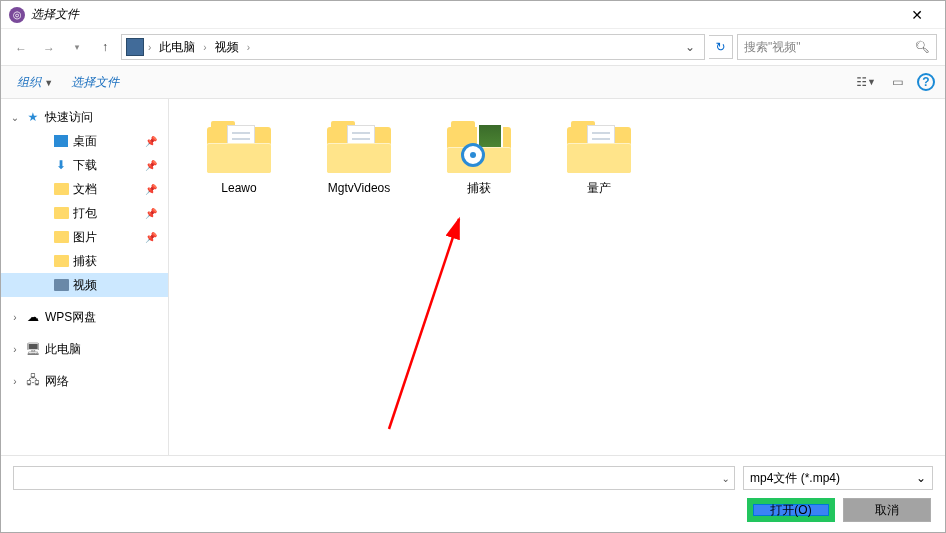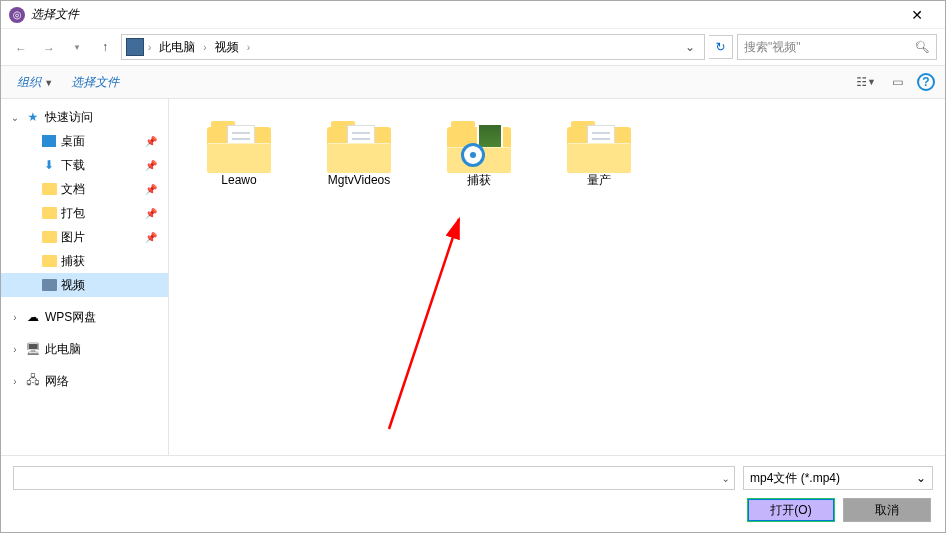--- a/index.html
+++ b/index.html
@@ -30,21 +30,21 @@
 .tb-icon.help { color: #1a8ad6; border: 2px solid #1a8ad6; border-radius: 50%; width: 18px; height: 18px; font-weight: bold; }
 
 .body-area { display: flex; height: 356px; }
 .sidebar { width: 168px; border-right: 1px solid #e5e5e5; padding: 6px 0; overflow-y: auto; }
 .tree-item { display: flex; align-items: center; height: 24px; padding-left: 8px; cursor: pointer; gap: 4px; }
 .tree-item.selected { background: #cce8ff; }
 .tree-item .exp { width: 12px; color: #666; font-size: 10px; display: inline-block; text-align: center; }
 .tree-item .ico { width: 16px; height: 16px; display: flex; align-items: center; justify-content: center; font-size: 12px; }
 .tree-item .lbl { white-space: nowrap; }
 .tree-item .pin { margin-left: auto; margin-right: 10px; color: #888; font-size: 10px; }
-.indent1 { padding-left: 24px; }
+.indent1 { padding-left: 36px; }
 .ico-star { color: #2a8bd6; }
 .ico-desktop { background: #2a8bd6; width: 14px; height: 12px; }
 .ico-down { color: #2a8bd6; }
 .ico-folder { background: #ffd96a; width: 15px; height: 12px; border-radius: 1px; }
 .ico-pc { color: #555; }
 .ico-net { color: #555; }
 
 .content { flex: 1; padding: 16px 10px; display: flex; flex-wrap: wrap; align-content: flex-start; gap: 0; position: relative; }
 .file-item { width: 120px; height: 110px; display: flex; flex-direction: column; align-items: center; text-align: center; cursor: pointer; padding-top: 6px; }
 .folder-icon { width: 64px; height: 52px; position: relative; }
@@ -55,33 +55,33 @@
 .folder-paper::before, .folder-paper::after { content: ""; position: absolute; left: 4px; right: 4px; height: 2px; background: #cfd8e2; }
 .folder-paper::before { top: 6px; }
 .folder-paper::after { top: 12px; }
 .folder-img { position: absolute; width: 26px; height: 44px; top: 2px; right: 8px; background: linear-gradient(#3a6b2a, #5a9a3a); border: 2px solid #fff; }
 .folder-disc { position: absolute; width: 24px; height: 24px; bottom: 6px; left: 14px; border-radius: 50%; background: #fff; border: 3px solid #2a8bd6; }
 .folder-disc::after { content: ""; position: absolute; top: 50%; left: 50%; width: 6px; height: 6px; background: #2a8bd6; border-radius: 50%; transform: translate(-50%,-50%); }
 .video-icon { width: 72px; height: 52px; background: #000; border: 6px solid #fff; box-shadow: 0 0 0 1px #ccc; position: relative; }
 .video-icon::before, .video-icon::after { content: ""; position: absolute; top: 0; bottom: 0; width: 6px; background: repeating-linear-gradient(#fff 0 4px, #333 4px 8px); }
 .video-icon::before { left: -6px; }
 .video-icon::after { right: -6px; }
-.file-label { line-height: 1.3; word-break: break-all; max-width: 110px; }
+.file-label { margin-top: 8px; line-height: 1.3; word-break: break-all; max-width: 110px; }
 
 .arrow-annot { position: absolute; pointer-events: none; }
 
 .footer { border-top: 1px solid #e5e5e5; padding: 10px 12px; }
 .fn-row { display: flex; align-items: center; gap: 8px; margin-bottom: 8px; }
 .fn-label { width: 130px; text-align: right; }
 .fn-combo { flex: 1; height: 24px; border: 1px solid #ccc; display: flex; align-items: center; padding: 0 4px; }
 .fn-combo .dd { margin-left: auto; color: #555; font-size: 10px; }
 .ft-combo { width: 190px; height: 24px; border: 1px solid #ccc; display: flex; align-items: center; padding: 0 6px; }
 .btn-row { display: flex; justify-content: flex-end; gap: 8px; padding-right: 2px; }
 .btn { width: 88px; height: 24px; border: 1px solid #adadad; background: #a3a3a3; display: flex; align-items: center; justify-content: center; cursor: pointer; }
-.btn.primary { border: 1px solid #22c55e; box-shadow: 0 0 0 1px #0078d7 inset; background: #c4b5fd; }
+.btn.primary { border: 6px solid #22c55e; box-shadow: 0 0 0 1px #0078d7 inset; background: #3b82f6; }
 </style>
 </head>
 <body>
 
 <div class="titlebar">
   <span class="app-icon">◎</span>
   <span class="title">选择文件</span>
   <span class="close">✕</span>
 </div>
 

